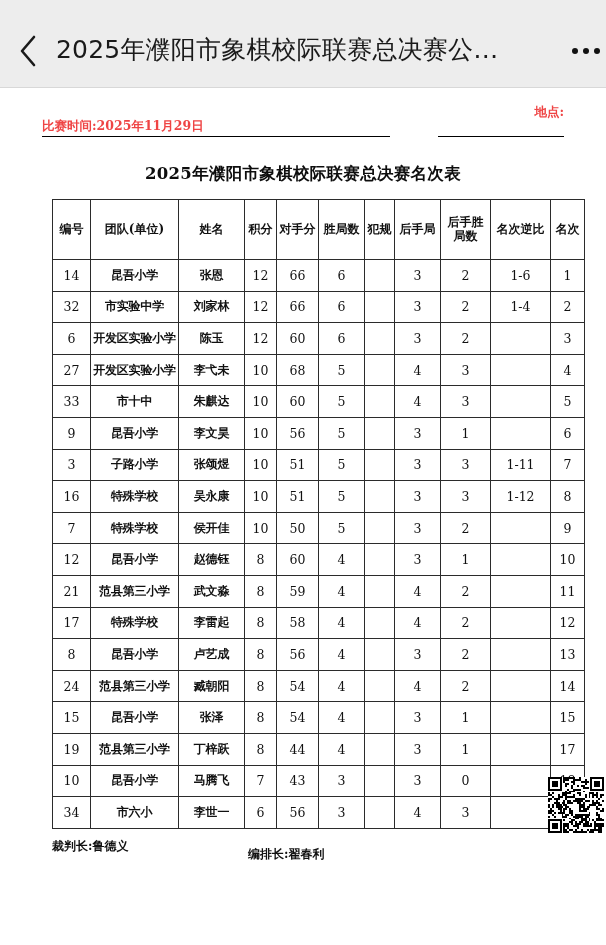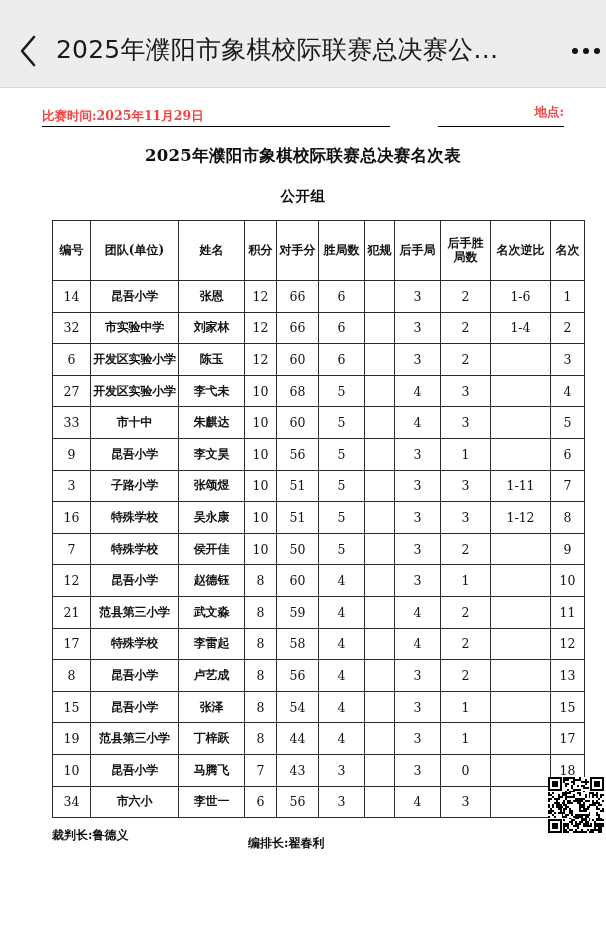--- a/index.html
+++ b/index.html
@@ -102,30 +102,30 @@
     font-weight: 700;
   }
   .meta-left {
     border-bottom: 1.6px solid #000;
     padding-bottom: 1px;
     padding-right: 186px;
     white-space: nowrap;
   }
   .meta-right {
     border-bottom: 1.6px solid #000;
-    padding-bottom: 5px;
+    padding-bottom: 15px;
     padding-left: 96px;
     white-space: nowrap;
   }
 
   .doc-title {
     text-align: center;
     font-size: 16.5px;
     font-weight: 700;
-    margin-top: 18px;
+    margin-top: 26px;
     letter-spacing: 0.3px;
     color: #0d0d0d;
   }
   .doc-subtitle {
     text-align: center;
     font-size: 14.5px;
     font-weight: 700;
     margin-top: 20px;
     letter-spacing: 0.5px;
     color: #0d0d0d;
@@ -248,21 +248,20 @@
 
   <div class="doc">
 
     <div class="meta-row">
       <div class="meta-left">比赛时间:2025年11月29日</div>
       <div class="meta-right">地点:</div>
     </div>
 
     <div class="doc-title">2025年濮阳市象棋校际联赛总决赛名次表</div>
 
-    <div class="doc-subtitle">公开组</div>
 
     <div class="table-wrap">
       <table class="rank">
         <colgroup>
           <col class="c-id">
             <col class="c-team">
             <col class="c-name">
             <col class="c-pts">
           <col class="c-opp">
             <col class="c-wins">
@@ -451,20 +450,33 @@
               <td class="num">8</td>
               <td class="num">56</td>
               <td class="num">4</td>
               <td class="num"></td>
               <td class="num">3</td>
               <td class="num">2</td>
               <td class="num"></td>
               <td class="num">13</td>
             </tr>
             <tr>
+              <td class="num">24</td>
+              <td class="team">范县第三小学</td>
+              <td class="name">臧朝阳</td>
+              <td class="num">8</td>
+              <td class="num">54</td>
+              <td class="num">4</td>
+              <td class="num"></td>
+              <td class="num">4</td>
+              <td class="num">2</td>
+              <td class="num"></td>
+              <td class="num">14</td>
+            </tr>
+            <tr>
               <td class="num">15</td>
               <td class="team">昆吾小学</td>
               <td class="name">张泽</td>
               <td class="num">8</td>
               <td class="num">54</td>
               <td class="num">4</td>
               <td class="num"></td>
               <td class="num">3</td>
               <td class="num">1</td>
               <td class="num"></td>

